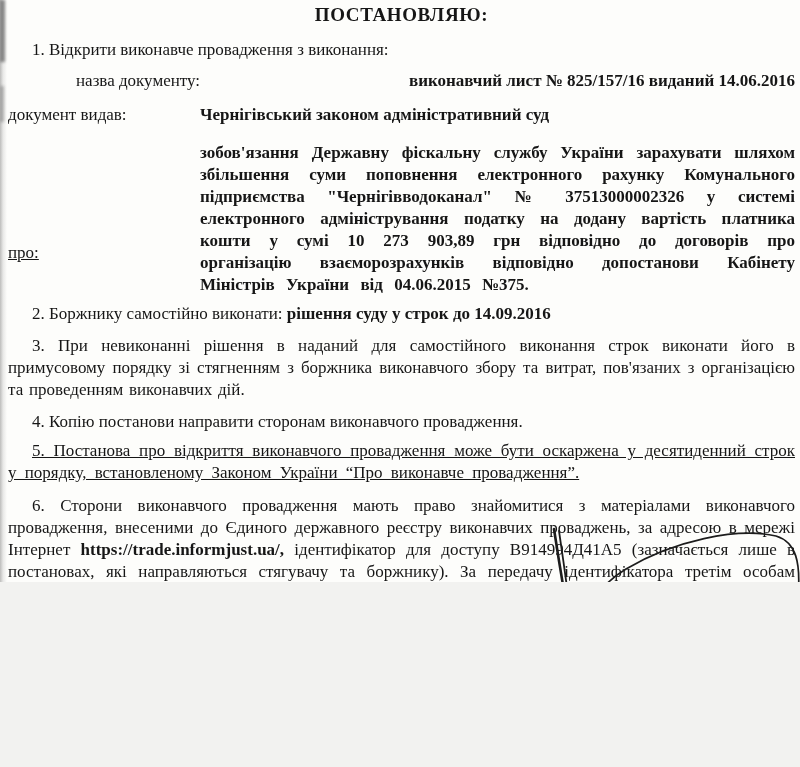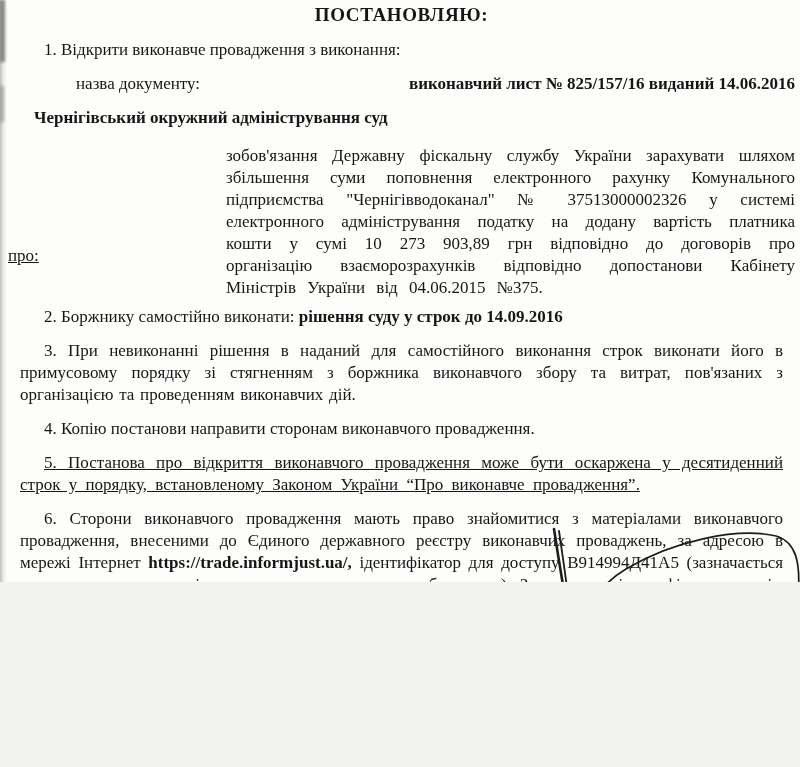--- a/index.html
+++ b/index.html
@@ -30,39 +30,39 @@
   }
   .smudge-b {
     position: absolute; left: 0; top: 86px; width: 4px; height: 36px;
     background: rgba(90,90,90,.40); filter: blur(1.5px); z-index: 3;
   }
   .title {
     margin: 0; text-align: center;
     font-size: 19px; font-weight: bold; letter-spacing: .6px;
     line-height: 22px;
   }
-  .para { margin: 12px; text-indent: 24px; }
+  .para { margin: 0; text-indent: 24px; }
   .just { text-align: justify; word-spacing: 1.5px; }
   .sp5  { word-spacing: 4px; }
   .mt-p1 { margin-top: 13px; }
   .mt-f1 { margin-top: 9px; text-align: right; }
   .mt-f2 { margin-top: 12px; }
   .mt-about { margin-top: 16px; }
   .mt-p2 { margin-top: 7px; }
   .mt-p3 { margin-top: 10px; }
   .mt-p4 { margin-top: 10px; }
   .mt-p5 { margin-top: 7px; text-decoration: underline; }
   .mt-p6 { margin-top: 11px; }
   .bold { font-weight: bold; }
   .field-row { display: flex; align-items: flex-start; }
   .field-label { flex: 0 0 192px; }
-  .field-value { flex: 1 1 auto; margin-left: 26px; }
+  .field-value { flex: 1 1 auto; }
   .about-row .field-label { padding-top: 100px; text-decoration: underline; }
   .about-value {
-    text-align: justify; word-spacing: 7px; font-weight: normal;
+    text-align: justify; word-spacing: 7px; font-weight: bold;
   }
   .footer {
     margin-top: 37px;
     display: flex; justify-content: space-between; align-items: baseline;
   }
   .footer .name { margin-right: 3px; }
   .signature {
     position: absolute; left: 400px; top: 470px;
     width: 400px; height: 297px;
     z-index: 4; pointer-events: none;
@@ -80,21 +80,22 @@
   <h1 class="title">ПОСТАНОВЛЯЮ:</h1>
 
   <p class="para mt-p1">1. Відкрити виконавче провадження з виконання:</p>
 
   <div class="field-row mt-f1">
     <span class="field-label">назва документу:</span>
     <span class="field-value bold">виконавчий лист № 825/157/16 виданий 14.06.2016</span>
   </div>
 
   <div class="field-row mt-f2">
-    <span class="field-value bold">Чернігівський окружний адміністрування суд</span>
+    <span class="field-label">документ видав:</span>
+    <span class="field-value bold">Чернігівський законом адміністративний суд</span>
   </div>
 
   <div class="field-row about-row mt-about">
     <span class="field-label">про:</span>
     <span class="field-value about-value">зобов'язання Державну фіскальну службу України зарахувати шляхом збільшення суми поповнення електронного рахунку Комунального підприємства "Чернігівводоканал" № 37513000002326 у системі електронного адміністрування податку на додану вартість платника кошти у сумі 10 273 903,89 грн відповідно до договорів про організацію взаєморозрахунків відповідно допостанови Кабінету Міністрів України від 04.06.2015 №375.</span>
   </div>
 
   <p class="para mt-p2"><span>2. Боржнику самостійно виконати: </span><span class="bold">рішення суду у строк до 14.09.2016</span></p>
 
   <p class="para just mt-p3">3. При невиконанні рішення в наданий для самостійного виконання строк виконати його в примусовому порядку зі стягненням з боржника виконавчого збору та витрат, пов'язаних з організацією та проведенням виконавчих дій.</p>

